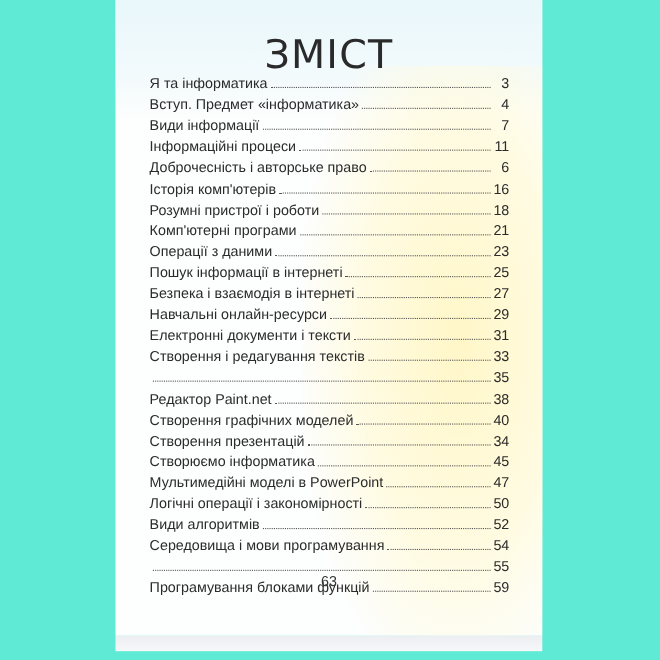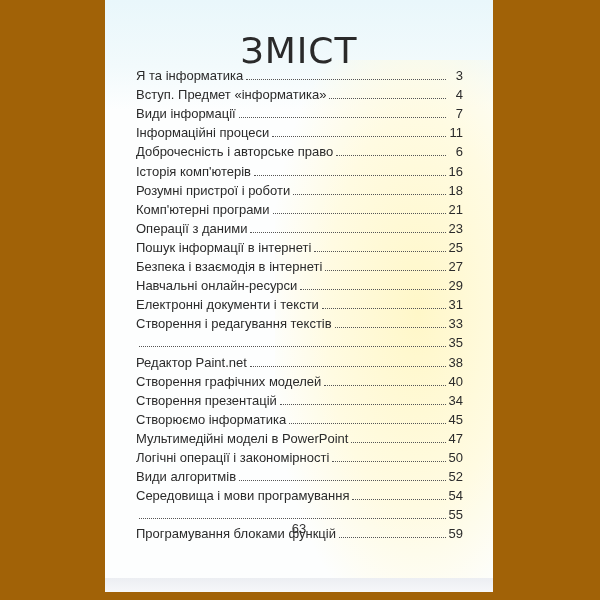--- a/index.html
+++ b/index.html
@@ -7,21 +7,21 @@
       padding: 0;
       width: 600px;
       height: 600px;
       background: #ffffff;
       overflow: hidden;
     }
     .viewport {
       position: relative;
       width: 600px;
       height: 600px;
-      background: #a16207;
+      background: #5eead4;
     }
     .page {
       position: absolute;
       left: 105px;
       top: 0;
       width: 388px;
       height: 578px;
       background: #fdfefe;
       overflow: hidden;
     }

